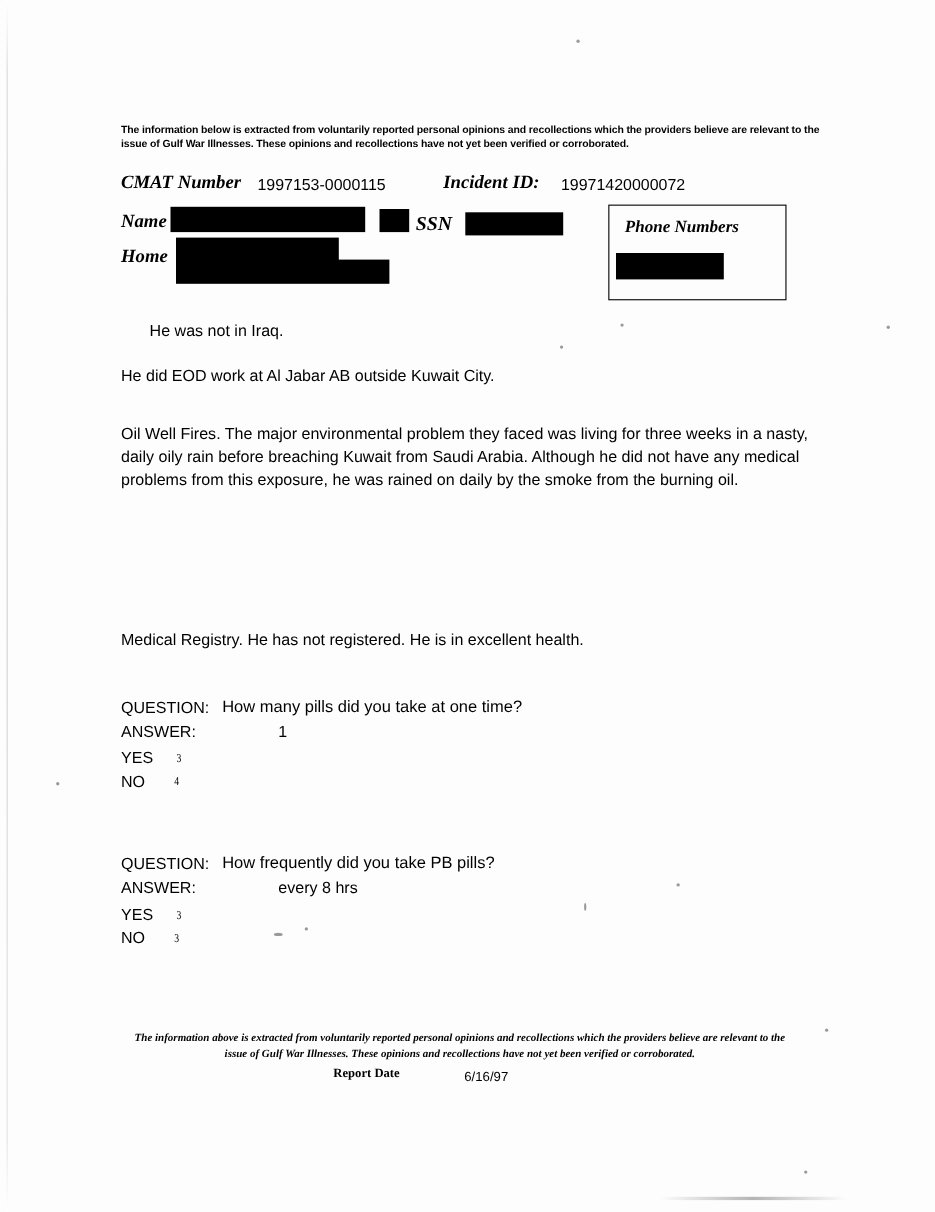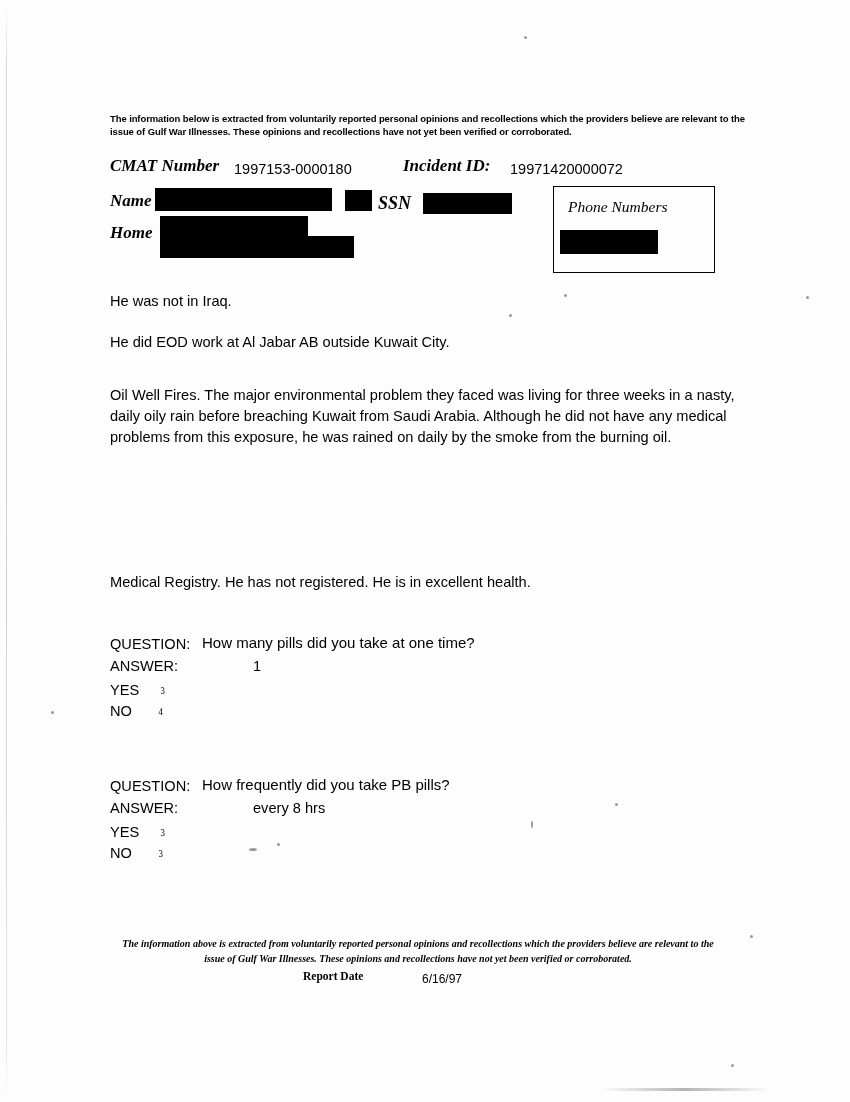--- a/index.html
+++ b/index.html
@@ -107,33 +107,33 @@
     height: 85px;
     border: 1.5px solid #000;
     background: transparent;
   }
   .phone-box-label {
     position: absolute;
     left: 14px;
     top: 11px;
     font-family: "Liberation Serif", serif;
     font-style: italic;
-    font-weight: normal;
+    font-weight: bold;
     font-size: 15.5px;
   }
 
   .body-text {
     position: absolute;
     left: 110px;
     font-size: 14.6px;
     line-height: 21px;
     width: 660px;
     font-family: "Liberation Sans", sans-serif;
   }
-  .p1 { top: 283px; }
+  .p1 { top: 283px; margin-left: 26px; }
   .p2 { top: 324px; }
   .p3 { top: 377px; width: 655px; }
   .p4 { top: 491px; width: 650px; }
   .p5 { top: 564px; }
 
   .qa-block { position: absolute; left: 110px; width: 660px; text-align: right; }
   .qa1 { top: 626px; }
   .qa2 { top: 768px; }
   .q-line { position: relative; height: 24px; }
   .q-label {
@@ -208,21 +208,21 @@
   <div class="speck" style="left:750px; top:935px; width:3px; height:3px;"></div>
   <div class="speck" style="left:731px; top:1064px; width:3px; height:3px;"></div>
   <div class="bottom-smudge"></div>
 
   <div class="content">
 
     <div class="disclaimer-top">The information below is extracted from voluntarily reported personal opinions and recollections which the providers believe are relevant to the issue of Gulf War Illnesses.  These opinions and recollections have not yet been verified or corroborated.</div>
 
     <div class="hdr-row1">
       <span class="lbl-italic cmat-label">CMAT  Number</span>
-      <span class="val-plain cmat-value">1997153-0000180</span>
+      <span class="val-plain cmat-value">1997153-0000115</span>
       <span class="lbl-italic incident-label">Incident ID:</span>
       <span class="val-plain incident-value">19971420000072</span>
     </div>
 
     <span class="lbl-italic name-label">Name</span>
     <span class="lbl-italic home-label">Home</span>
     <span class="lbl-italic ssn-label">SSN</span>
 
     <div class="redaction r-name"></div>
     <div class="redaction r-name2"></div>

